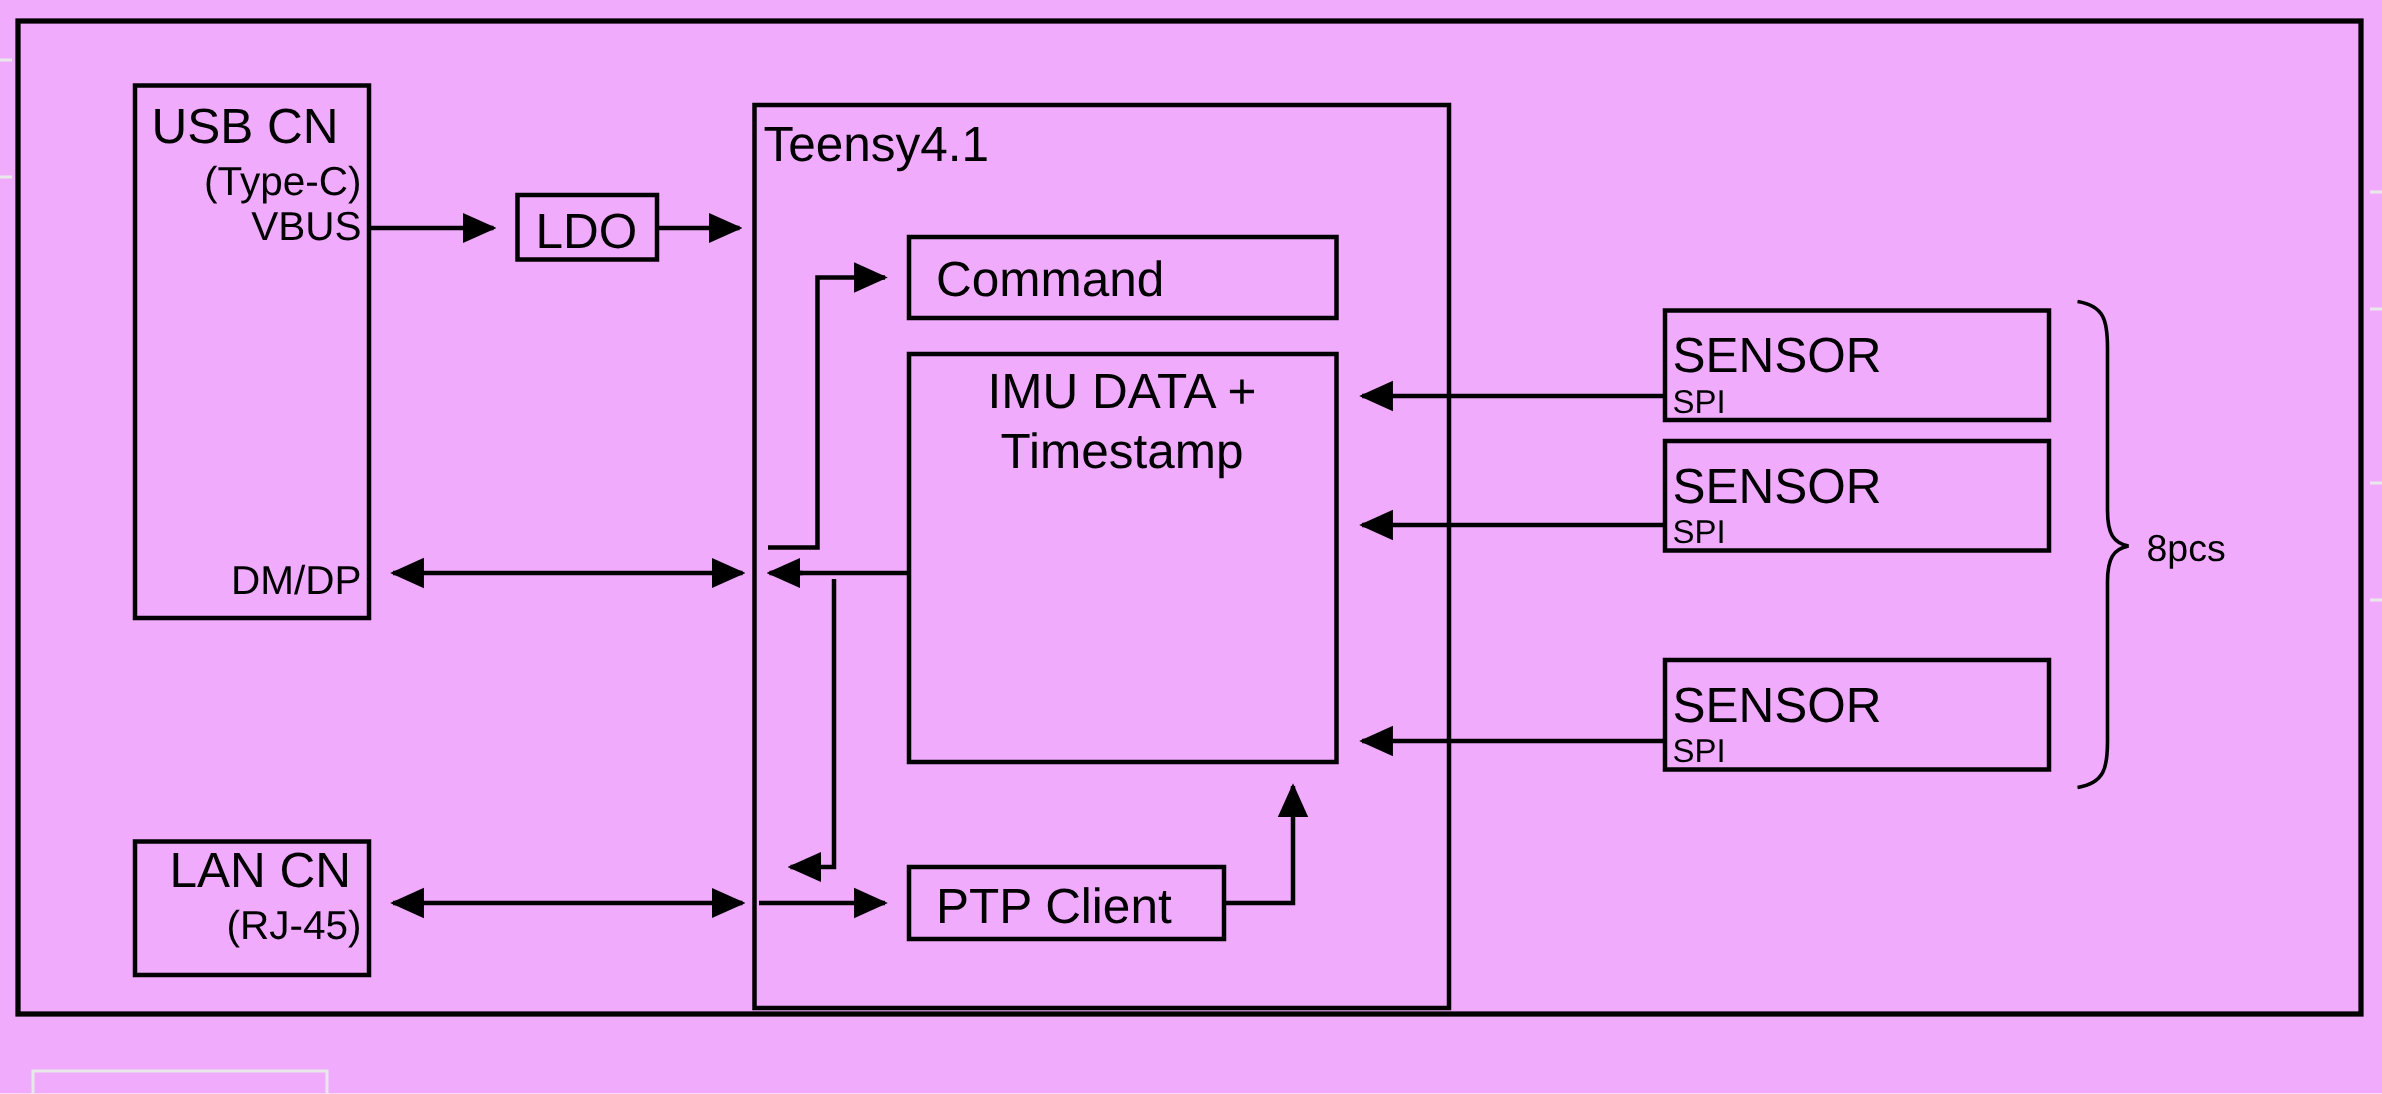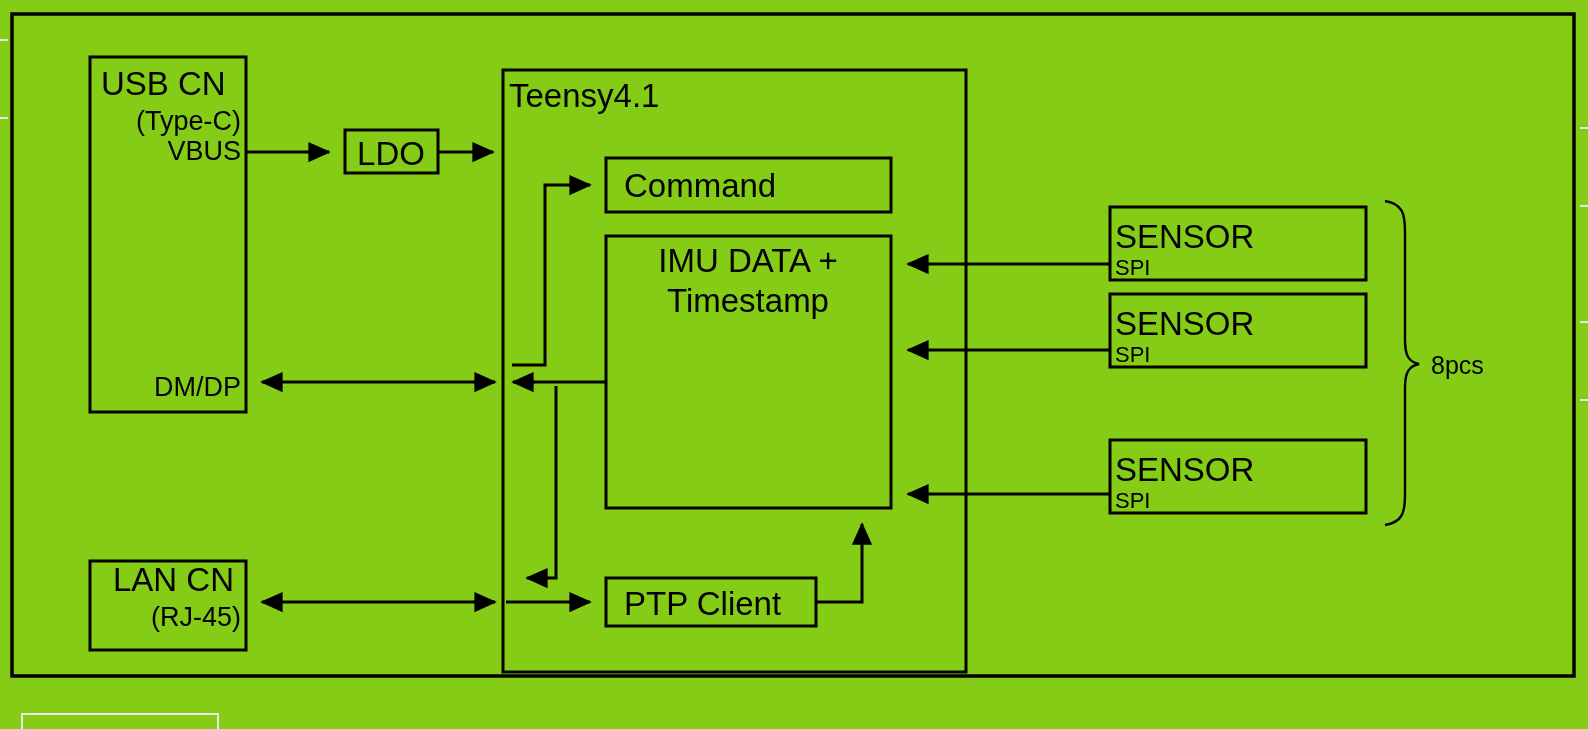--- a/index.html
+++ b/index.html
@@ -8,21 +8,21 @@
     background: #ffffff;
   }
   body {
     font-family: "Liberation Sans", sans-serif;
     -webkit-font-smoothing: antialiased;
   }
   #stage {
     position: relative;
     width: 1588px;
     height: 729px;
-    background: #84cc16;
+    background: #f0abfc;
     overflow: hidden;
   }
   #diagram {
     position: absolute;
     left: 0;
     top: 0;
   }
   .txt {
     font-family: "Liberation Sans", sans-serif;
     fill: #000000;

